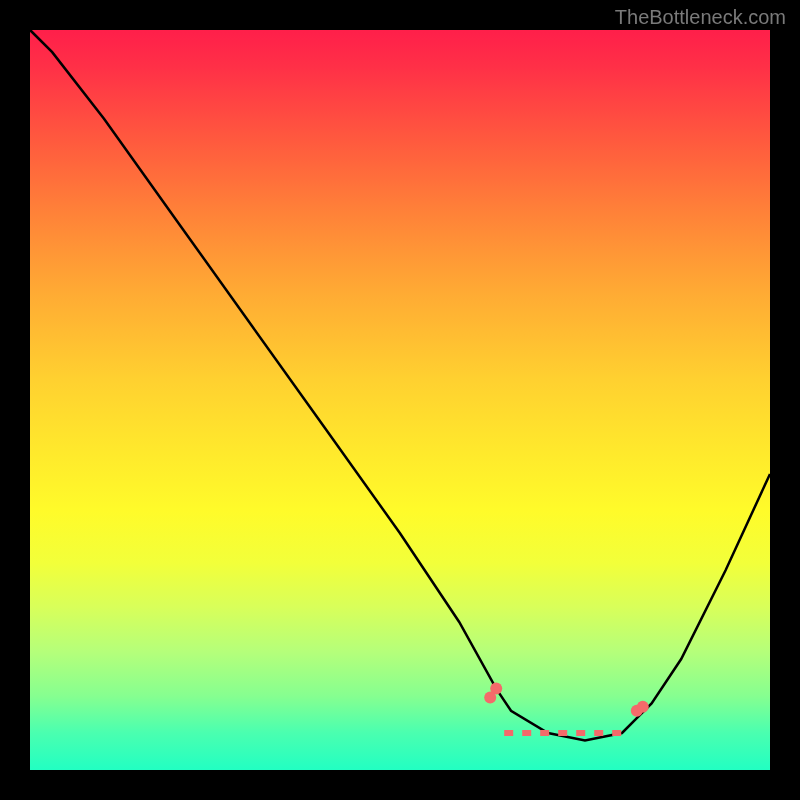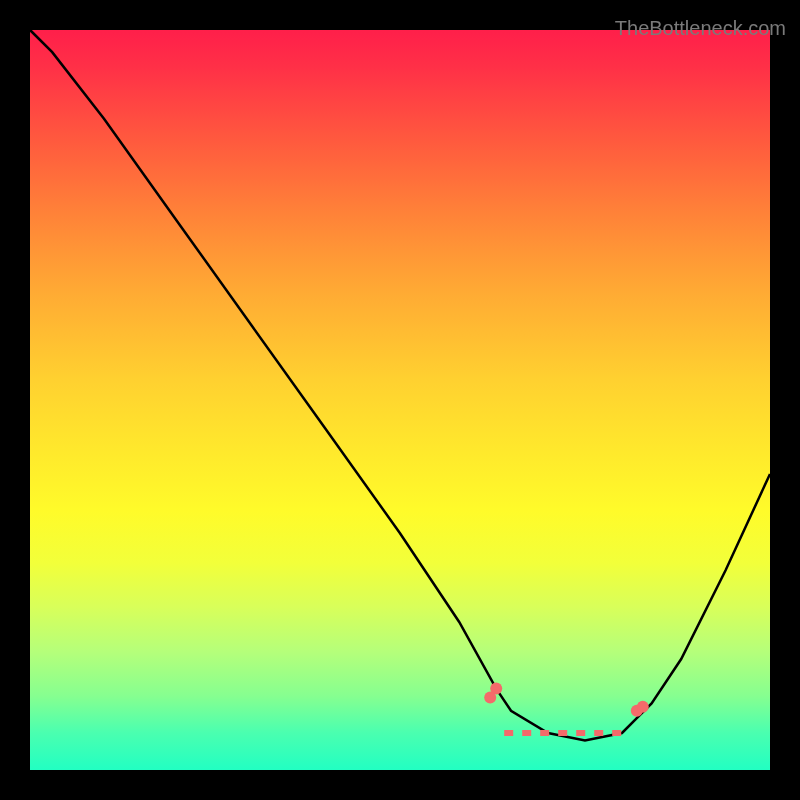--- a/index.html
+++ b/index.html
@@ -12,21 +12,20 @@
     font-family: Arial, sans-serif;
   }
   .watermark {
     position: absolute;
     top: 6px;
     right: 14px;
     color: #7a7a7a;
     font-size: 20px;
     font-weight: 500;
     z-index: 10;
-    margin-top: 11px;
   }
   .plot-area {
     position: absolute;
     left: 30px;
     top: 30px;
     width: 740px;
     height: 740px;
     background: linear-gradient(to bottom,
       #ff1f4a 0%,
       #ff3047 5%,

